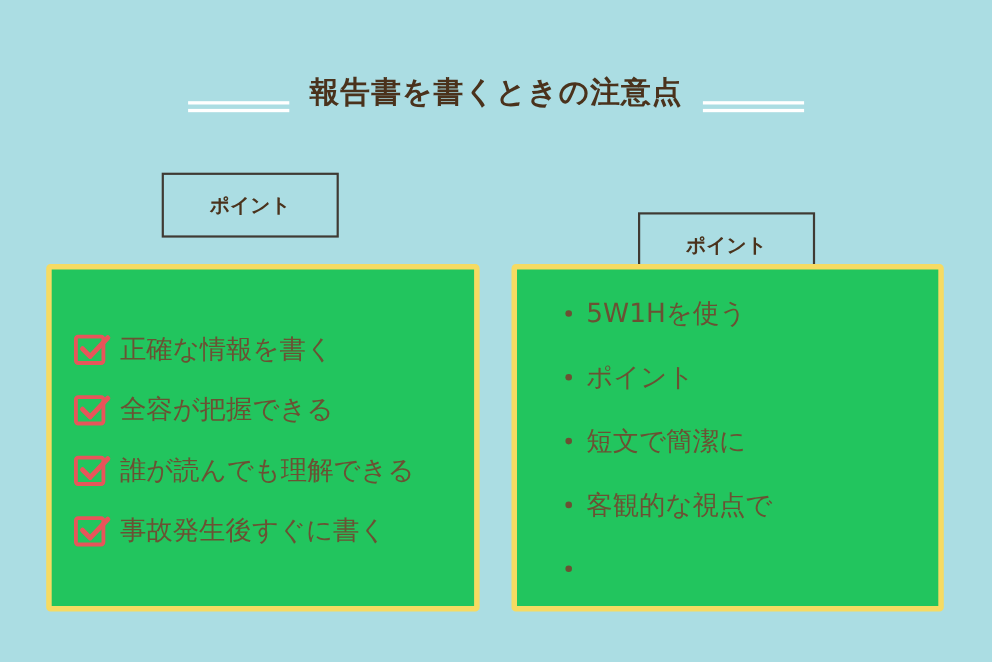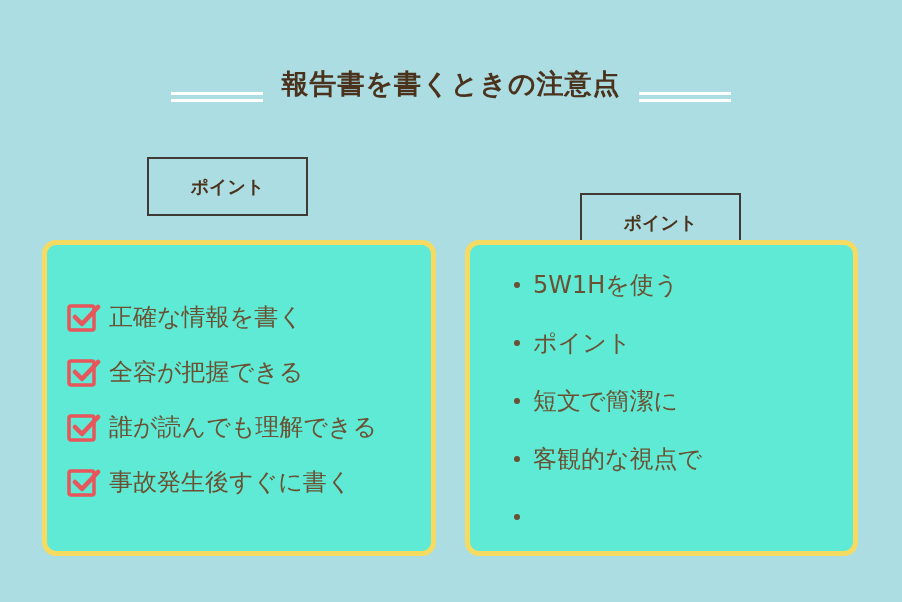--- a/index.html
+++ b/index.html
@@ -26,21 +26,21 @@
     margin:0 18px; font-size:27px; font-weight:bold; color:#4a321c; letter-spacing:1px;
   }
   .label-box {
     position:absolute; top:157px; width:161px; height:59px;
     border:2px solid #3f3a33; box-sizing:border-box;
     display:flex; align-items:center; justify-content:center;
     font-size:18px; font-weight:bold; color:#4a321c;
   }
   .card {
     position:absolute; top:240px; height:316px;
-    background:#5eead4; border:5px solid #f6db62; border-radius:14px; box-sizing:border-box;
+    background:#22c55e; border:5px solid #f6db62; border-radius:4px; box-sizing:border-box;
   }
   .card.left { left:42px; width:394px;padding-left:33px; }
   .card.right { left:465px; width:393px; }
   .check-list { position:absolute; left:20px; top:54px; margin:0; padding:0; list-style:none; }
   .check-list li {
     display:flex; align-items:center; height:36px; margin-bottom:19px;
     font-size:24px; color:#6b5133;
   }
   .checkbox {
     width:28px; height:28px; margin-right:14px; position:relative; flex:none;

